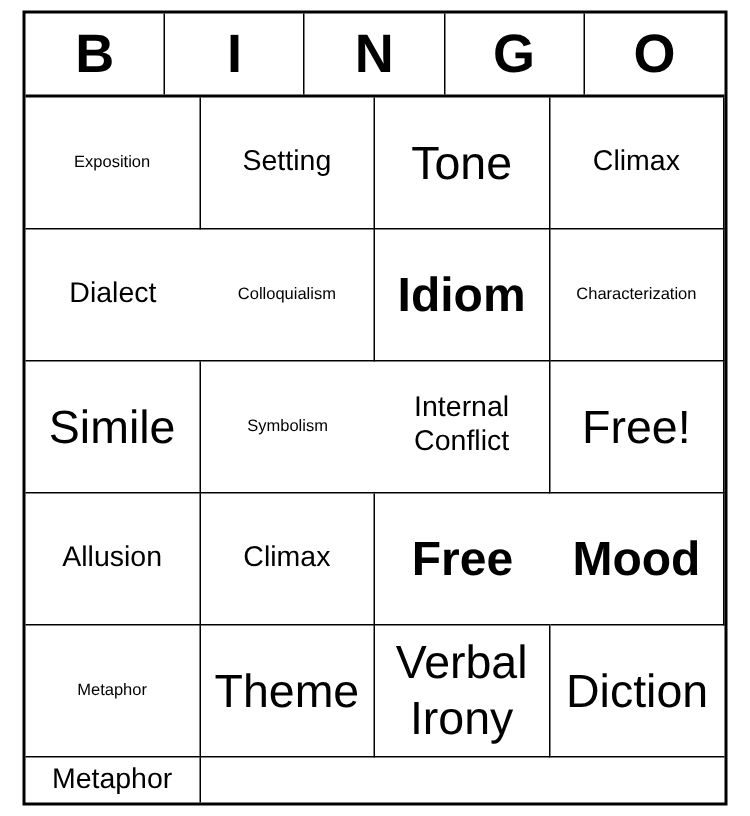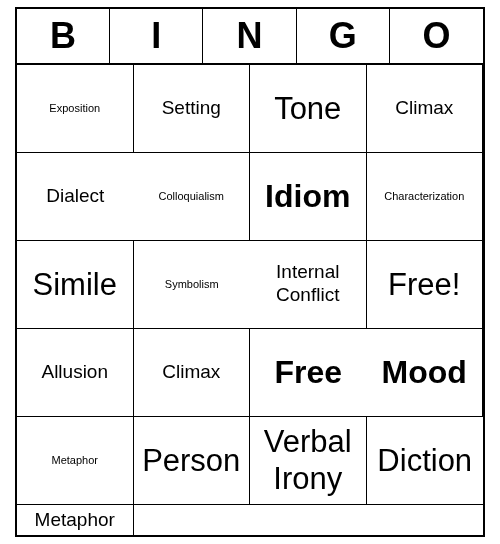--- a/index.html
+++ b/index.html
@@ -106,18 +106,18 @@
       <div class="bingo-cell cell-small">Characterization</div>
       <div class="bingo-cell cell-large">Simile</div>
       <div class="bingo-cell cell-small">Symbolism</div>
       <div class="bingo-cell cell-medium">Internal Conflict</div>
       <div class="bingo-cell cell-large">Free!</div>
       <div class="bingo-cell cell-medium">Allusion</div>
       <div class="bingo-cell cell-medium">Climax</div>
       <div class="bingo-cell cell-xlarge">Free</div>
       <div class="bingo-cell cell-xlarge">Mood</div>
       <div class="bingo-cell cell-small">Metaphor</div>
-      <div class="bingo-cell cell-large">Person</div>
+      <div class="bingo-cell cell-large">Theme</div>
       <div class="bingo-cell cell-large">Verbal Irony</div>
       <div class="bingo-cell cell-large">Diction</div>
       <div class="bingo-cell cell-medium">Metaphor</div>
     </div>
 </div>
 
 </body></html>

